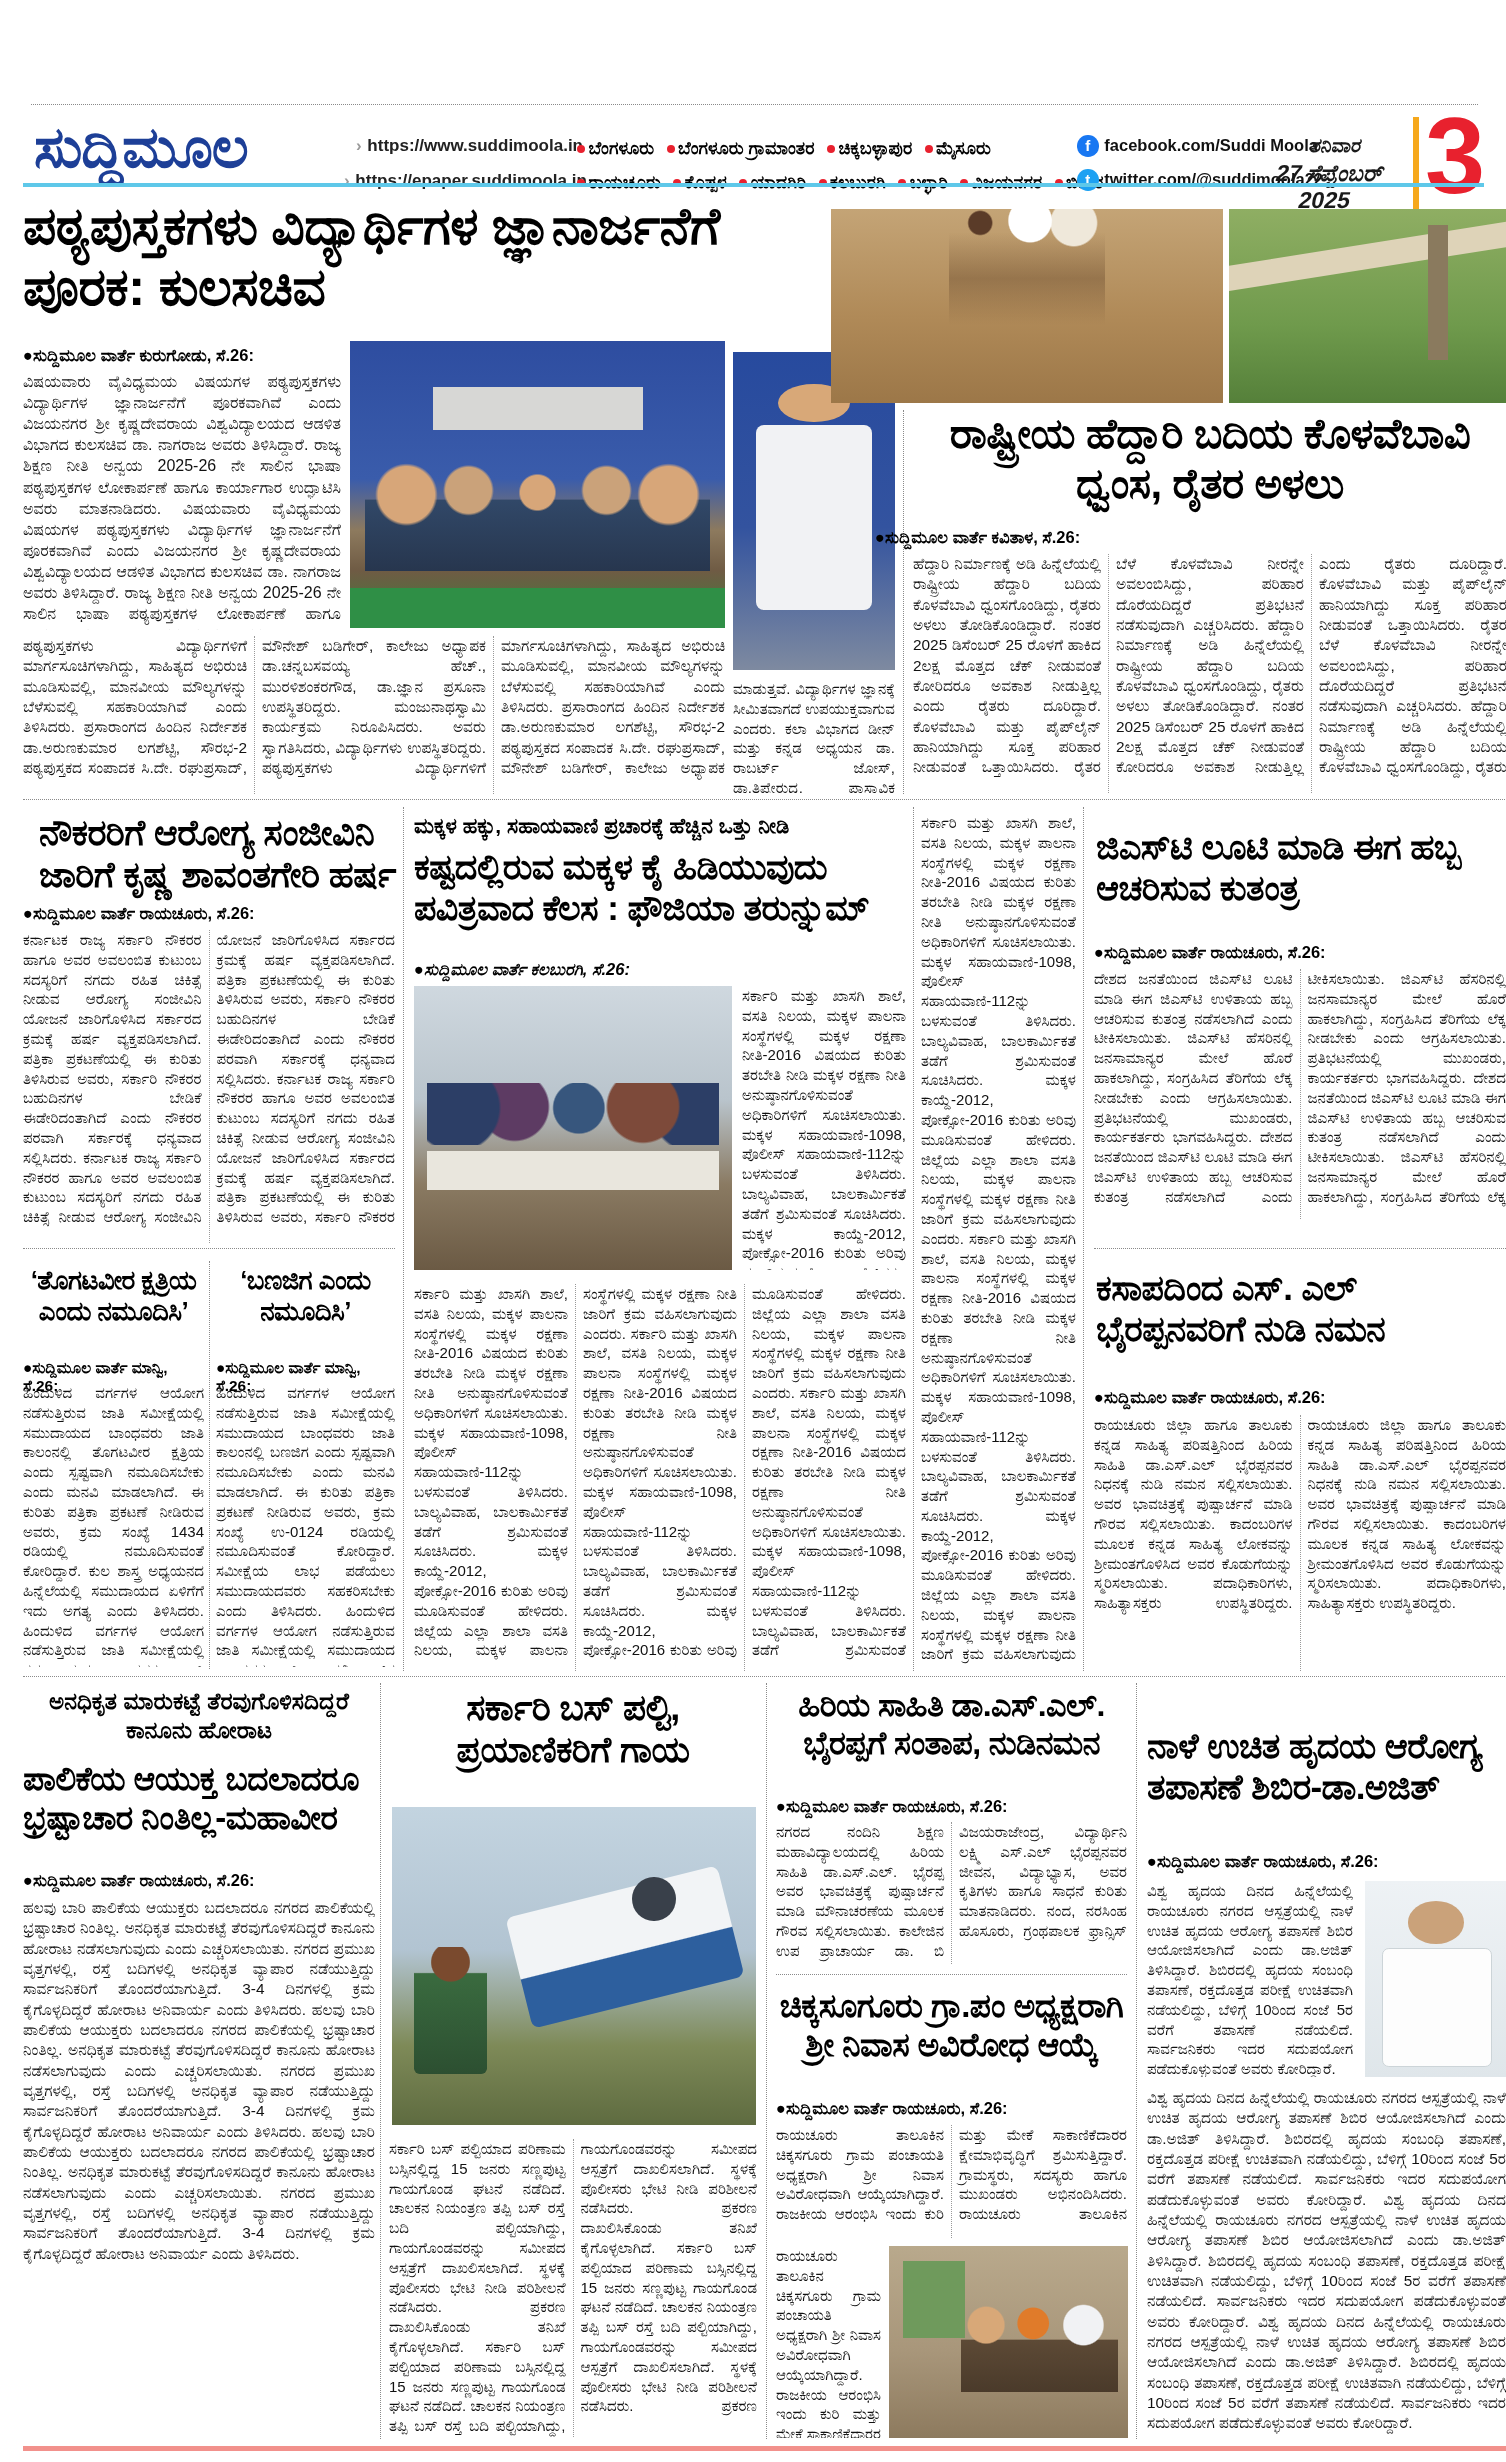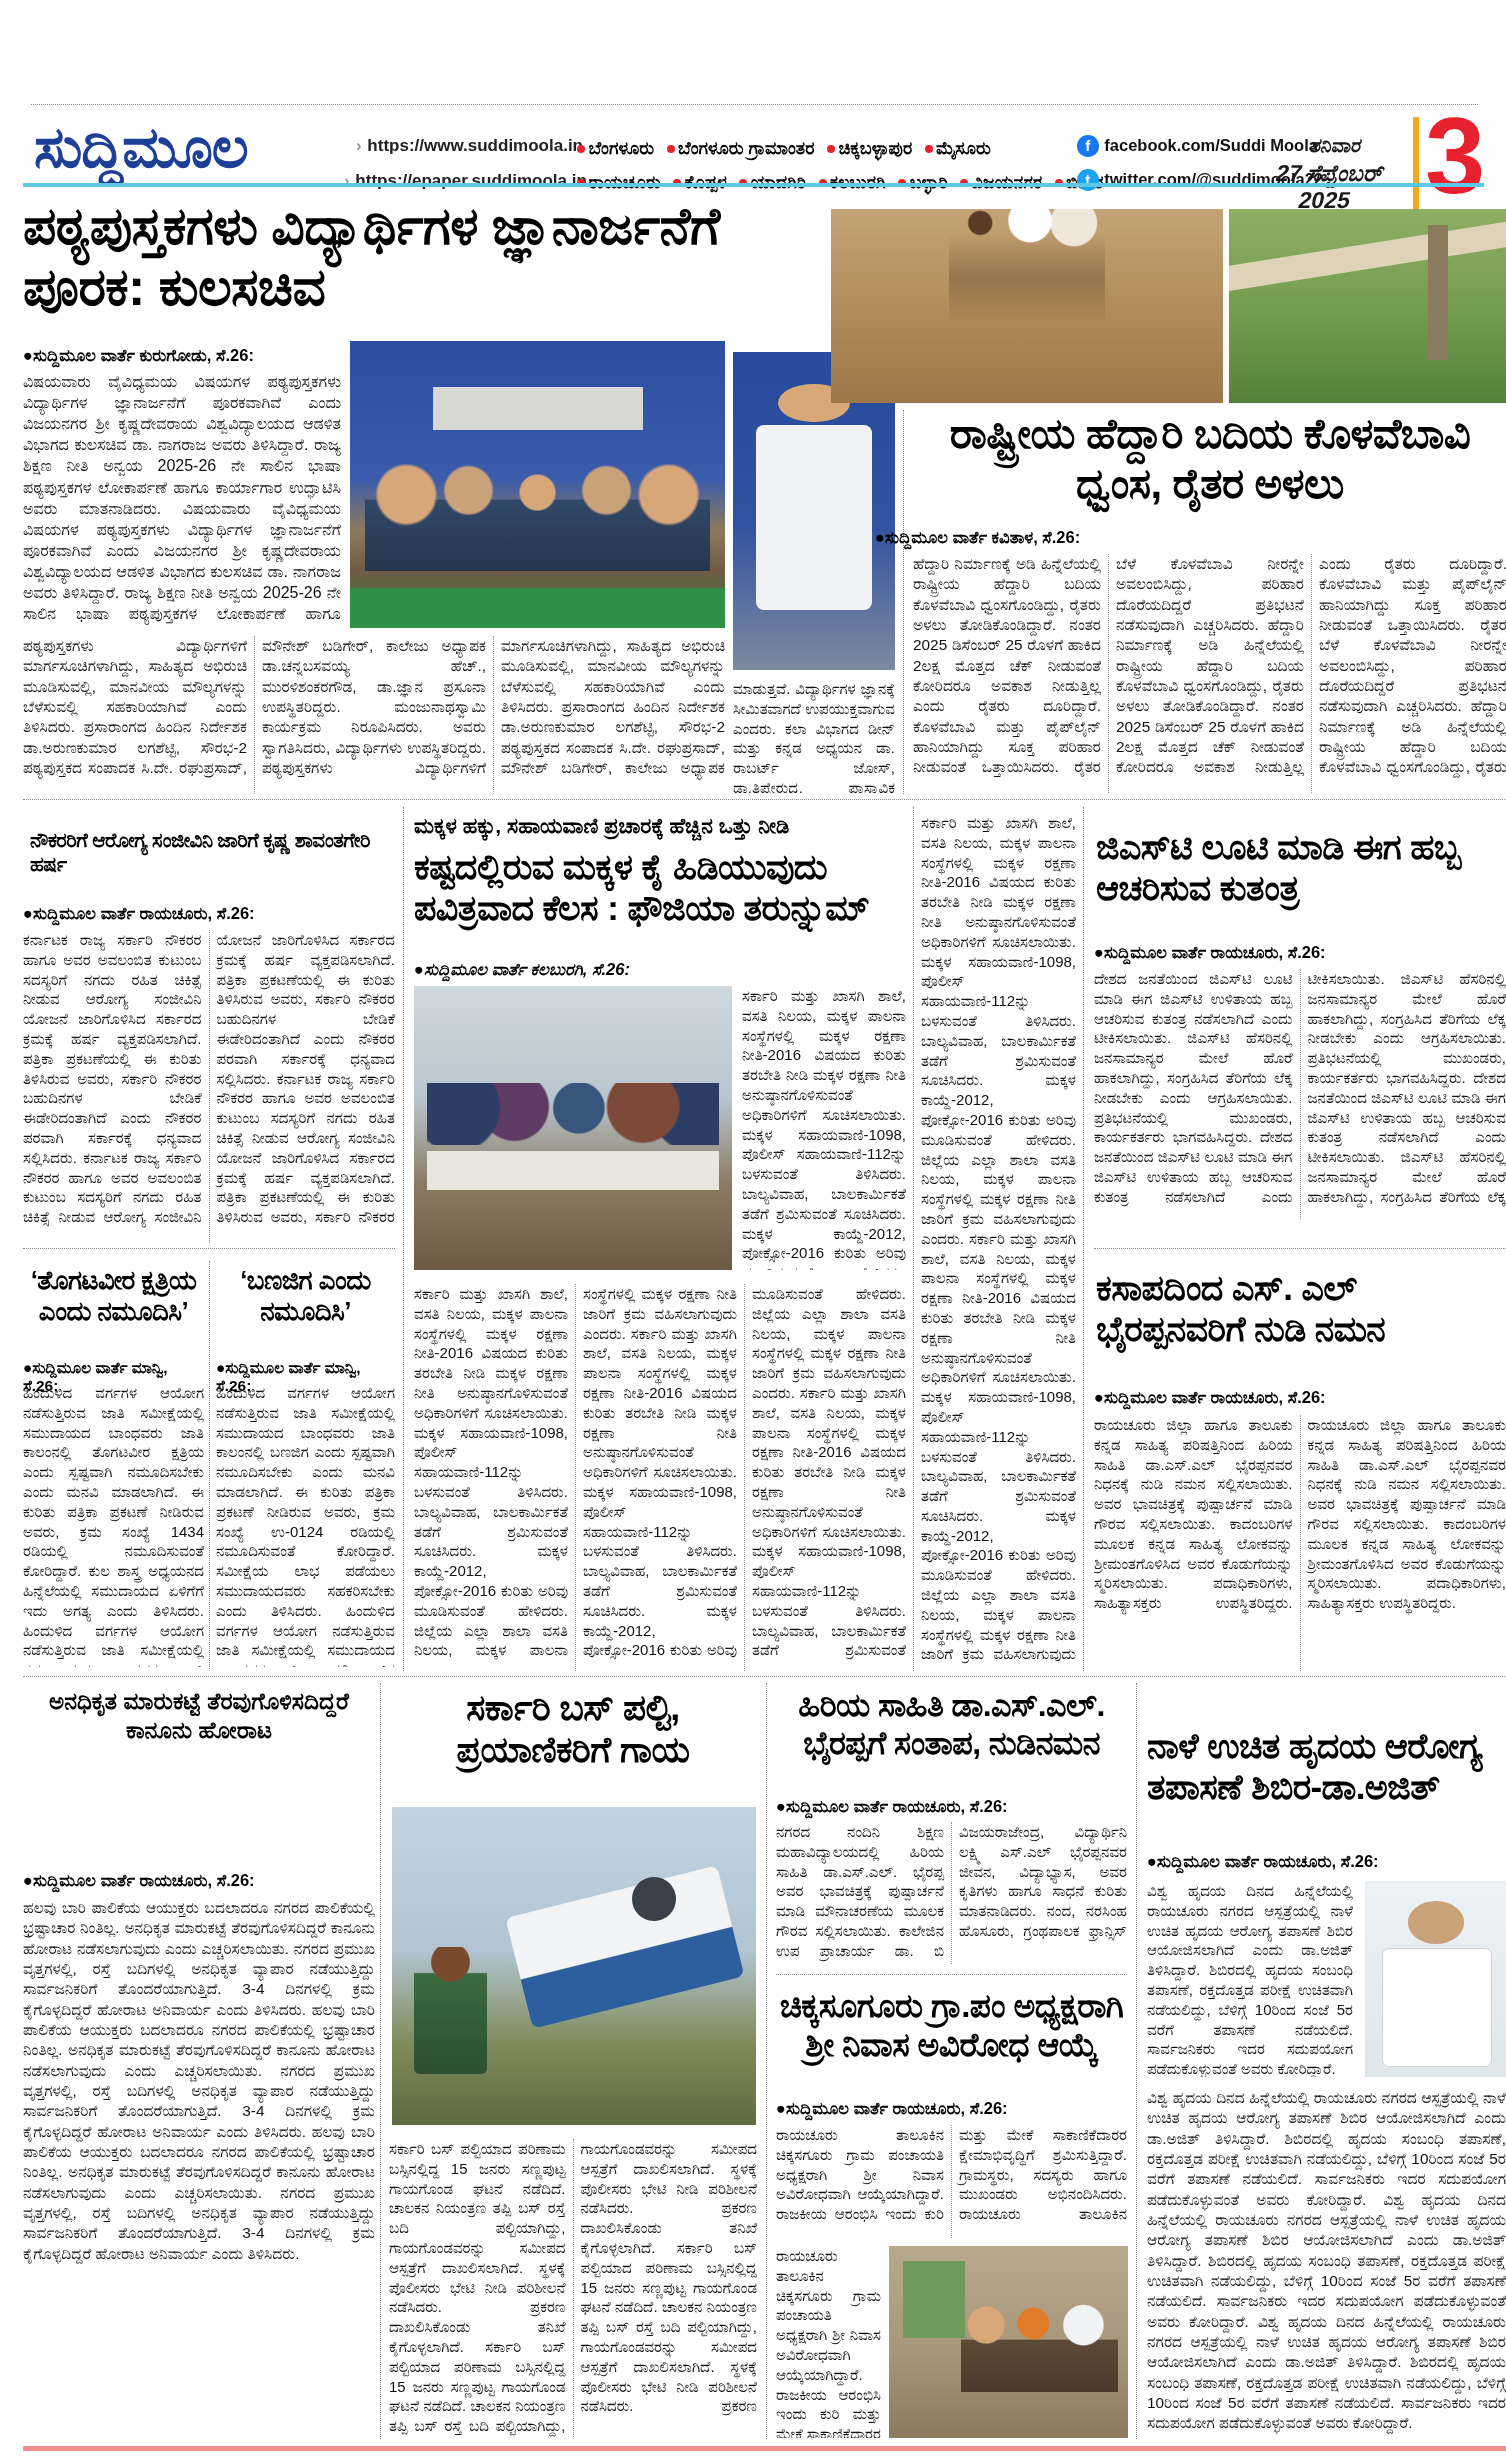--- a/index.html
+++ b/index.html
@@ -98,21 +98,21 @@
 
   <div class="abs vsep" style="left:903px;top:410px;height:384px;"></div>
 
   <div class="abs hl hl-c" style="left:913px;top:409px;width:594px;font-size:42px;">ರಾಷ್ಟ್ರೀಯ ಹೆದ್ದಾರಿ ಬದಿಯ ಕೊಳವೆಬಾವಿ ಧ್ವಂಸ, ರೈತರ ಅಳಲು</div>
 
   <div class="abs byline" style="left:875px;top:528px;width:296px;">●ಸುದ್ದಿಮೂಲ ವಾರ್ತೆ ಕವಿತಾಳ, ಸೆ.26:</div>
   <div class="abs bodytxt cols3" style="left:913px;top:554px;width:594px;height:239px;">ಹೆದ್ದಾರಿ ನಿರ್ಮಾಣಕ್ಕೆ ಅಡಿ ಹಿನ್ನೆಲೆಯಲ್ಲಿ ರಾಷ್ಟ್ರೀಯ ಹೆದ್ದಾರಿ ಬದಿಯ ಕೊಳವೆಬಾವಿ ಧ್ವಂಸಗೊಂಡಿದ್ದು, ರೈತರು ಅಳಲು ತೋಡಿಕೊಂಡಿದ್ದಾರೆ. ನಂತರ 2025 ಡಿಸೆಂಬರ್ 25 ರೊಳಗೆ ಹಾಕಿದ 2ಲಕ್ಷ ಮೊತ್ತದ ಚೆಕ್ ನೀಡುವಂತೆ ಕೋರಿದರೂ ಅವಕಾಶ ನೀಡುತ್ತಿಲ್ಲ ಎಂದು ರೈತರು ದೂರಿದ್ದಾರೆ. ಕೊಳವೆಬಾವಿ ಮತ್ತು ಪೈಪ್‌ಲೈನ್ ಹಾನಿಯಾಗಿದ್ದು ಸೂಕ್ತ ಪರಿಹಾರ ನೀಡುವಂತೆ ಒತ್ತಾಯಿಸಿದರು. ರೈತರ ಬೆಳೆ ಕೊಳವೆಬಾವಿ ನೀರನ್ನೇ ಅವಲಂಬಿಸಿದ್ದು, ಪರಿಹಾರ ದೊರೆಯದಿದ್ದರೆ ಪ್ರತಿಭಟನೆ ನಡೆಸುವುದಾಗಿ ಎಚ್ಚರಿಸಿದರು. ಹೆದ್ದಾರಿ ನಿರ್ಮಾಣಕ್ಕೆ ಅಡಿ ಹಿನ್ನೆಲೆಯಲ್ಲಿ ರಾಷ್ಟ್ರೀಯ ಹೆದ್ದಾರಿ ಬದಿಯ ಕೊಳವೆಬಾವಿ ಧ್ವಂಸಗೊಂಡಿದ್ದು, ರೈತರು ಅಳಲು ತೋಡಿಕೊಂಡಿದ್ದಾರೆ. ನಂತರ 2025 ಡಿಸೆಂಬರ್ 25 ರೊಳಗೆ ಹಾಕಿದ 2ಲಕ್ಷ ಮೊತ್ತದ ಚೆಕ್ ನೀಡುವಂತೆ ಕೋರಿದರೂ ಅವಕಾಶ ನೀಡುತ್ತಿಲ್ಲ ಎಂದು ರೈತರು ದೂರಿದ್ದಾರೆ. ಕೊಳವೆಬಾವಿ ಮತ್ತು ಪೈಪ್‌ಲೈನ್ ಹಾನಿಯಾಗಿದ್ದು ಸೂಕ್ತ ಪರಿಹಾರ ನೀಡುವಂತೆ ಒತ್ತಾಯಿಸಿದರು. ರೈತರ ಬೆಳೆ ಕೊಳವೆಬಾವಿ ನೀರನ್ನೇ ಅವಲಂಬಿಸಿದ್ದು, ಪರಿಹಾರ ದೊರೆಯದಿದ್ದರೆ ಪ್ರತಿಭಟನೆ ನಡೆಸುವುದಾಗಿ ಎಚ್ಚರಿಸಿದರು. ಹೆದ್ದಾರಿ ನಿರ್ಮಾಣಕ್ಕೆ ಅಡಿ ಹಿನ್ನೆಲೆಯಲ್ಲಿ ರಾಷ್ಟ್ರೀಯ ಹೆದ್ದಾರಿ ಬದಿಯ ಕೊಳವೆಬಾವಿ ಧ್ವಂಸಗೊಂಡಿದ್ದು, ರೈತರು ಅಳಲು ತೋಡಿಕೊಂಡಿದ್ದಾರೆ. ನಂತರ 2025 ಡಿಸೆಂಬರ್ 25 ರೊಳಗೆ ಹಾಕಿದ 2ಲಕ್ಷ ಮೊತ್ತದ ಚೆಕ್ ನೀಡುವಂತೆ ಕೋರಿದರೂ ಅವಕಾಶ ನೀಡುತ್ತಿಲ್ಲ ಎಂದು ರೈತರು ದೂರಿದ್ದಾರೆ. ಕೊಳವೆಬಾವಿ ಮತ್ತು ಪೈಪ್‌ಲೈನ್ ಹಾನಿಯಾಗಿದ್ದು ಸೂಕ್ತ ಪರಿಹಾರ ನೀಡುವಂತೆ ಒತ್ತಾಯಿಸಿದರು. ರೈತರ ಬೆಳೆ ಕೊಳವೆಬಾವಿ ನೀರನ್ನೇ ಅವಲಂಬಿಸಿದ್ದು, ಪರಿಹಾರ ದೊರೆಯದಿದ್ದರೆ ಪ್ರತಿಭಟನೆ ನಡೆಸುವುದಾಗಿ ಎಚ್ಚರಿಸಿದರು.</div>
 
   <div class="abs hsep" style="left:23px;top:799px;width:1484px;"></div>
 
-  <div class="abs hl" style="left:30px;top:812px;width:372px;font-size:20px;margin-top:17px;">ನೌಕರರಿಗೆ ಆರೋಗ್ಯ ಸಂಜೀವಿನಿ ಜಾರಿಗೆ ಕೃಷ್ಣ ಶಾವಂತಗೇರಿ ಹರ್ಷ</div>
+  <div class="abs hl" style="left:39px;top:812px;width:372px;font-size:36px;">ನೌಕರರಿಗೆ ಆರೋಗ್ಯ ಸಂಜೀವಿನಿ ಜಾರಿಗೆ ಕೃಷ್ಣ ಶಾವಂತಗೇರಿ ಹರ್ಷ</div>
   <div class="abs byline" style="left:23px;top:904px;width:370px;">●ಸುದ್ದಿಮೂಲ ವಾರ್ತೆ ರಾಯಚೂರು, ಸೆ.26:</div>
   <div class="abs bodytxt cols2" style="left:23px;top:930px;width:372px;height:313px;font-size:15px;">ಕರ್ನಾಟಕ ರಾಜ್ಯ ಸರ್ಕಾರಿ ನೌಕರರ ಹಾಗೂ ಅವರ ಅವಲಂಬಿತ ಕುಟುಂಬ ಸದಸ್ಯರಿಗೆ ನಗದು ರಹಿತ ಚಿಕಿತ್ಸೆ ನೀಡುವ ಆರೋಗ್ಯ ಸಂಜೀವಿನಿ ಯೋಜನೆ ಜಾರಿಗೊಳಿಸಿದ ಸರ್ಕಾರದ ಕ್ರಮಕ್ಕೆ ಹರ್ಷ ವ್ಯಕ್ತಪಡಿಸಲಾಗಿದೆ. ಪತ್ರಿಕಾ ಪ್ರಕಟಣೆಯಲ್ಲಿ ಈ ಕುರಿತು ತಿಳಿಸಿರುವ ಅವರು, ಸರ್ಕಾರಿ ನೌಕರರ ಬಹುದಿನಗಳ ಬೇಡಿಕೆ ಈಡೇರಿದಂತಾಗಿದೆ ಎಂದು ನೌಕರರ ಪರವಾಗಿ ಸರ್ಕಾರಕ್ಕೆ ಧನ್ಯವಾದ ಸಲ್ಲಿಸಿದರು. ಕರ್ನಾಟಕ ರಾಜ್ಯ ಸರ್ಕಾರಿ ನೌಕರರ ಹಾಗೂ ಅವರ ಅವಲಂಬಿತ ಕುಟುಂಬ ಸದಸ್ಯರಿಗೆ ನಗದು ರಹಿತ ಚಿಕಿತ್ಸೆ ನೀಡುವ ಆರೋಗ್ಯ ಸಂಜೀವಿನಿ ಯೋಜನೆ ಜಾರಿಗೊಳಿಸಿದ ಸರ್ಕಾರದ ಕ್ರಮಕ್ಕೆ ಹರ್ಷ ವ್ಯಕ್ತಪಡಿಸಲಾಗಿದೆ. ಪತ್ರಿಕಾ ಪ್ರಕಟಣೆಯಲ್ಲಿ ಈ ಕುರಿತು ತಿಳಿಸಿರುವ ಅವರು, ಸರ್ಕಾರಿ ನೌಕರರ ಬಹುದಿನಗಳ ಬೇಡಿಕೆ ಈಡೇರಿದಂತಾಗಿದೆ ಎಂದು ನೌಕರರ ಪರವಾಗಿ ಸರ್ಕಾರಕ್ಕೆ ಧನ್ಯವಾದ ಸಲ್ಲಿಸಿದರು. ಕರ್ನಾಟಕ ರಾಜ್ಯ ಸರ್ಕಾರಿ ನೌಕರರ ಹಾಗೂ ಅವರ ಅವಲಂಬಿತ ಕುಟುಂಬ ಸದಸ್ಯರಿಗೆ ನಗದು ರಹಿತ ಚಿಕಿತ್ಸೆ ನೀಡುವ ಆರೋಗ್ಯ ಸಂಜೀವಿನಿ ಯೋಜನೆ ಜಾರಿಗೊಳಿಸಿದ ಸರ್ಕಾರದ ಕ್ರಮಕ್ಕೆ ಹರ್ಷ ವ್ಯಕ್ತಪಡಿಸಲಾಗಿದೆ. ಪತ್ರಿಕಾ ಪ್ರಕಟಣೆಯಲ್ಲಿ ಈ ಕುರಿತು ತಿಳಿಸಿರುವ ಅವರು, ಸರ್ಕಾರಿ ನೌಕರರ ಬಹುದಿನಗಳ ಬೇಡಿಕೆ ಈಡೇರಿದಂತಾಗಿದೆ ಎಂದು ನೌಕರರ ಪರವಾಗಿ ಸರ್ಕಾರಕ್ಕೆ ಧನ್ಯವಾದ ಸಲ್ಲಿಸಿದರು. ಕರ್ನಾಟಕ ರಾಜ್ಯ ಸರ್ಕಾರಿ ನೌಕರರ ಹಾಗೂ ಅವರ ಅವಲಂಬಿತ ಕುಟುಂಬ ಸದಸ್ಯರಿಗೆ ನಗದು ರಹಿತ ಚಿಕಿತ್ಸೆ ನೀಡುವ ಆರೋಗ್ಯ ಸಂಜೀವಿನಿ ಯೋಜನೆ ಜಾರಿಗೊಳಿಸಿದ ಸರ್ಕಾರದ ಕ್ರಮಕ್ಕೆ ಹರ್ಷ ವ್ಯಕ್ತಪಡಿಸಲಾಗಿದೆ. ಪತ್ರಿಕಾ ಪ್ರಕಟಣೆಯಲ್ಲಿ ಈ ಕುರಿತು ತಿಳಿಸಿರುವ ಅವರು, ಸರ್ಕಾರಿ ನೌಕರರ ಬಹುದಿನಗಳ ಬೇಡಿಕೆ ಈಡೇರಿದಂತಾಗಿದೆ ಎಂದು ನೌಕರರ ಪರವಾಗಿ ಸರ್ಕಾರಕ್ಕೆ ಧನ್ಯವಾದ ಸಲ್ಲಿಸಿದರು.</div>
 
   <div class="abs vsep" style="left:403px;top:807px;height:864px;"></div>
 
   <div class="abs kicker" style="left:414px;top:813px;width:492px;font-size:21px;">ಮಕ್ಕಳ ಹಕ್ಕು, ಸಹಾಯವಾಣಿ ಪ್ರಚಾರಕ್ಕೆ ಹೆಚ್ಚಿನ ಒತ್ತು ನೀಡಿ</div>
   <div class="abs hl" style="left:414px;top:846px;width:495px;font-size:35px;">ಕಷ್ಟದಲ್ಲಿರುವ ಮಕ್ಕಳ ಕೈ ಹಿಡಿಯುವುದು ಪವಿತ್ರವಾದ ಕೆಲಸ : ಫೌಜಿಯಾ ತರುನ್ನುಮ್</div>
   <div class="abs byline" style="left:414px;top:960px;width:341px;font-style:italic;">●ಸುದ್ದಿಮೂಲ ವಾರ್ತೆ ಕಲಬುರಗಿ, ಸೆ.26:</div>
 
   <div class="abs photo" style="left:414px;top:986px;width:318px;height:284px;background:linear-gradient(180deg,#cfd8df 0%,#b9c4cc 40%,#8a7a62 70%,#6b5a44 100%);">
@@ -144,20 +144,21 @@
 
   <div class="abs vsep" style="left:209px;top:1261px;height:408px;"></div>
 
   <div class="abs hl hl-c" style="left:216px;top:1265px;width:179px;font-size:26px;">‘ಬಣಜಿಗ ಎಂದು ನಮೂದಿಸಿ’</div>
   <div class="abs byline" style="left:216px;top:1359px;width:179px;font-size:15.4px;">●ಸುದ್ದಿಮೂಲ ವಾರ್ತೆ ಮಾನ್ವಿ, ಸೆ.26:</div>
   <div class="abs bodytxt" style="left:216px;top:1383px;width:179px;height:284px;font-size:15px;">ಹಿಂದುಳಿದ ವರ್ಗಗಳ ಆಯೋಗ ನಡೆಸುತ್ತಿರುವ ಜಾತಿ ಸಮೀಕ್ಷೆಯಲ್ಲಿ ಸಮುದಾಯದ ಬಾಂಧವರು ಜಾತಿ ಕಾಲಂನಲ್ಲಿ ಬಣಜಿಗ ಎಂದು ಸ್ಪಷ್ಟವಾಗಿ ನಮೂದಿಸಬೇಕು ಎಂದು ಮನವಿ ಮಾಡಲಾಗಿದೆ. ಈ ಕುರಿತು ಪತ್ರಿಕಾ ಪ್ರಕಟಣೆ ನೀಡಿರುವ ಅವರು, ಕ್ರಮ ಸಂಖ್ಯೆ ಉ-0124 ರಡಿಯಲ್ಲಿ ನಮೂದಿಸುವಂತೆ ಕೋರಿದ್ದಾರೆ. ಸಮೀಕ್ಷೆಯ ಲಾಭ ಪಡೆಯಲು ಸಮುದಾಯದವರು ಸಹಕರಿಸಬೇಕು ಎಂದು ತಿಳಿಸಿದರು. ಹಿಂದುಳಿದ ವರ್ಗಗಳ ಆಯೋಗ ನಡೆಸುತ್ತಿರುವ ಜಾತಿ ಸಮೀಕ್ಷೆಯಲ್ಲಿ ಸಮುದಾಯದ ಬಾಂಧವರು ಜಾತಿ ಕಾಲಂನಲ್ಲಿ ಬಣಜಿಗ ಎಂದು ಸ್ಪಷ್ಟವಾಗಿ ನಮೂದಿಸಬೇಕು ಎಂದು ಮನವಿ ಮಾಡಲಾಗಿದೆ. ಈ ಕುರಿತು ಪತ್ರಿಕಾ ಪ್ರಕಟಣೆ ನೀಡಿರುವ ಅವರು, ಕ್ರಮ ಸಂಖ್ಯೆ ಉ-0124 ರಡಿಯಲ್ಲಿ ನಮೂದಿಸುವಂತೆ ಕೋರಿದ್ದಾರೆ. ಸಮೀಕ್ಷೆಯ ಲಾಭ ಪಡೆಯಲು ಸಮುದಾಯದವರು ಸಹಕರಿಸಬೇಕು ಎಂದು ತಿಳಿಸಿದರು.</div>
 
   <div class="abs hsep" style="left:23px;top:1676px;width:1484px;"></div>
 
   <div class="abs kicker hl-c" style="left:23px;top:1687px;width:352px;font-size:23px;">ಅನಧಿಕೃತ ಮಾರುಕಟ್ಟೆ ತೆರವುಗೊಳಿಸದಿದ್ದರೆ ಕಾನೂನು ಹೋರಾಟ</div>
+  <div class="abs hl" style="left:23px;top:1760px;width:352px;font-size:33px;">ಪಾಲಿಕೆಯ ಆಯುಕ್ತ ಬದಲಾದರೂ ಭ್ರಷ್ಟಾಚಾರ ನಿಂತಿಲ್ಲ-ಮಹಾವೀರ</div>
   <div class="abs byline" style="left:23px;top:1871px;width:352px;">●ಸುದ್ದಿಮೂಲ ವಾರ್ತೆ ರಾಯಚೂರು, ಸೆ.26:</div>
   <div class="abs bodytxt" style="left:23px;top:1898px;width:352px;height:540px;">ಹಲವು ಬಾರಿ ಪಾಲಿಕೆಯ ಆಯುಕ್ತರು ಬದಲಾದರೂ ನಗರದ ಪಾಲಿಕೆಯಲ್ಲಿ ಭ್ರಷ್ಟಾಚಾರ ನಿಂತಿಲ್ಲ. ಅನಧಿಕೃತ ಮಾರುಕಟ್ಟೆ ತೆರವುಗೊಳಿಸದಿದ್ದರೆ ಕಾನೂನು ಹೋರಾಟ ನಡೆಸಲಾಗುವುದು ಎಂದು ಎಚ್ಚರಿಸಲಾಯಿತು. ನಗರದ ಪ್ರಮುಖ ವೃತ್ತಗಳಲ್ಲಿ, ರಸ್ತೆ ಬದಿಗಳಲ್ಲಿ ಅನಧಿಕೃತ ವ್ಯಾಪಾರ ನಡೆಯುತ್ತಿದ್ದು ಸಾರ್ವಜನಿಕರಿಗೆ ತೊಂದರೆಯಾಗುತ್ತಿದೆ. 3-4 ದಿನಗಳಲ್ಲಿ ಕ್ರಮ ಕೈಗೊಳ್ಳದಿದ್ದರೆ ಹೋರಾಟ ಅನಿವಾರ್ಯ ಎಂದು ತಿಳಿಸಿದರು. ಹಲವು ಬಾರಿ ಪಾಲಿಕೆಯ ಆಯುಕ್ತರು ಬದಲಾದರೂ ನಗರದ ಪಾಲಿಕೆಯಲ್ಲಿ ಭ್ರಷ್ಟಾಚಾರ ನಿಂತಿಲ್ಲ. ಅನಧಿಕೃತ ಮಾರುಕಟ್ಟೆ ತೆರವುಗೊಳಿಸದಿದ್ದರೆ ಕಾನೂನು ಹೋರಾಟ ನಡೆಸಲಾಗುವುದು ಎಂದು ಎಚ್ಚರಿಸಲಾಯಿತು. ನಗರದ ಪ್ರಮುಖ ವೃತ್ತಗಳಲ್ಲಿ, ರಸ್ತೆ ಬದಿಗಳಲ್ಲಿ ಅನಧಿಕೃತ ವ್ಯಾಪಾರ ನಡೆಯುತ್ತಿದ್ದು ಸಾರ್ವಜನಿಕರಿಗೆ ತೊಂದರೆಯಾಗುತ್ತಿದೆ. 3-4 ದಿನಗಳಲ್ಲಿ ಕ್ರಮ ಕೈಗೊಳ್ಳದಿದ್ದರೆ ಹೋರಾಟ ಅನಿವಾರ್ಯ ಎಂದು ತಿಳಿಸಿದರು. ಹಲವು ಬಾರಿ ಪಾಲಿಕೆಯ ಆಯುಕ್ತರು ಬದಲಾದರೂ ನಗರದ ಪಾಲಿಕೆಯಲ್ಲಿ ಭ್ರಷ್ಟಾಚಾರ ನಿಂತಿಲ್ಲ. ಅನಧಿಕೃತ ಮಾರುಕಟ್ಟೆ ತೆರವುಗೊಳಿಸದಿದ್ದರೆ ಕಾನೂನು ಹೋರಾಟ ನಡೆಸಲಾಗುವುದು ಎಂದು ಎಚ್ಚರಿಸಲಾಯಿತು. ನಗರದ ಪ್ರಮುಖ ವೃತ್ತಗಳಲ್ಲಿ, ರಸ್ತೆ ಬದಿಗಳಲ್ಲಿ ಅನಧಿಕೃತ ವ್ಯಾಪಾರ ನಡೆಯುತ್ತಿದ್ದು ಸಾರ್ವಜನಿಕರಿಗೆ ತೊಂದರೆಯಾಗುತ್ತಿದೆ. 3-4 ದಿನಗಳಲ್ಲಿ ಕ್ರಮ ಕೈಗೊಳ್ಳದಿದ್ದರೆ ಹೋರಾಟ ಅನಿವಾರ್ಯ ಎಂದು ತಿಳಿಸಿದರು.</div>
 
   <div class="abs vsep" style="left:380px;top:1683px;height:756px;"></div>
 
   <div class="abs hl hl-c" style="left:389px;top:1687px;width:368px;font-size:36px;">ಸರ್ಕಾರಿ ಬಸ್ ಪಲ್ಟಿ, ಪ್ರಯಾಣಿಕರಿಗೆ ಗಾಯ</div>
   <div class="abs photo" style="left:392px;top:1807px;width:364px;height:318px;background:linear-gradient(180deg,#c3d4e0 0%,#b2c4d2 45%,#7e8a58 75%,#5e6b40 100%);">
     <div class="pd" style="left:34%;top:26%;width:60%;height:36%;background:linear-gradient(180deg,#f2f4f6 55%,#2d5f9e 56%);transform:rotate(-14deg);border-radius:8px;"></div>
     <div class="pd" style="left:66%;top:22%;width:12%;height:14%;border-radius:50%;background:#39404a;"></div>
     <div class="pd" style="left:6%;top:44%;width:20%;height:40%;background:radial-gradient(circle at 50% 12%,#7a4a2e 16%,transparent 17%),linear-gradient(180deg,transparent 20%,#3a6b3f 21%,#2c4f31 100%);border-radius:5.7px;"></div>

